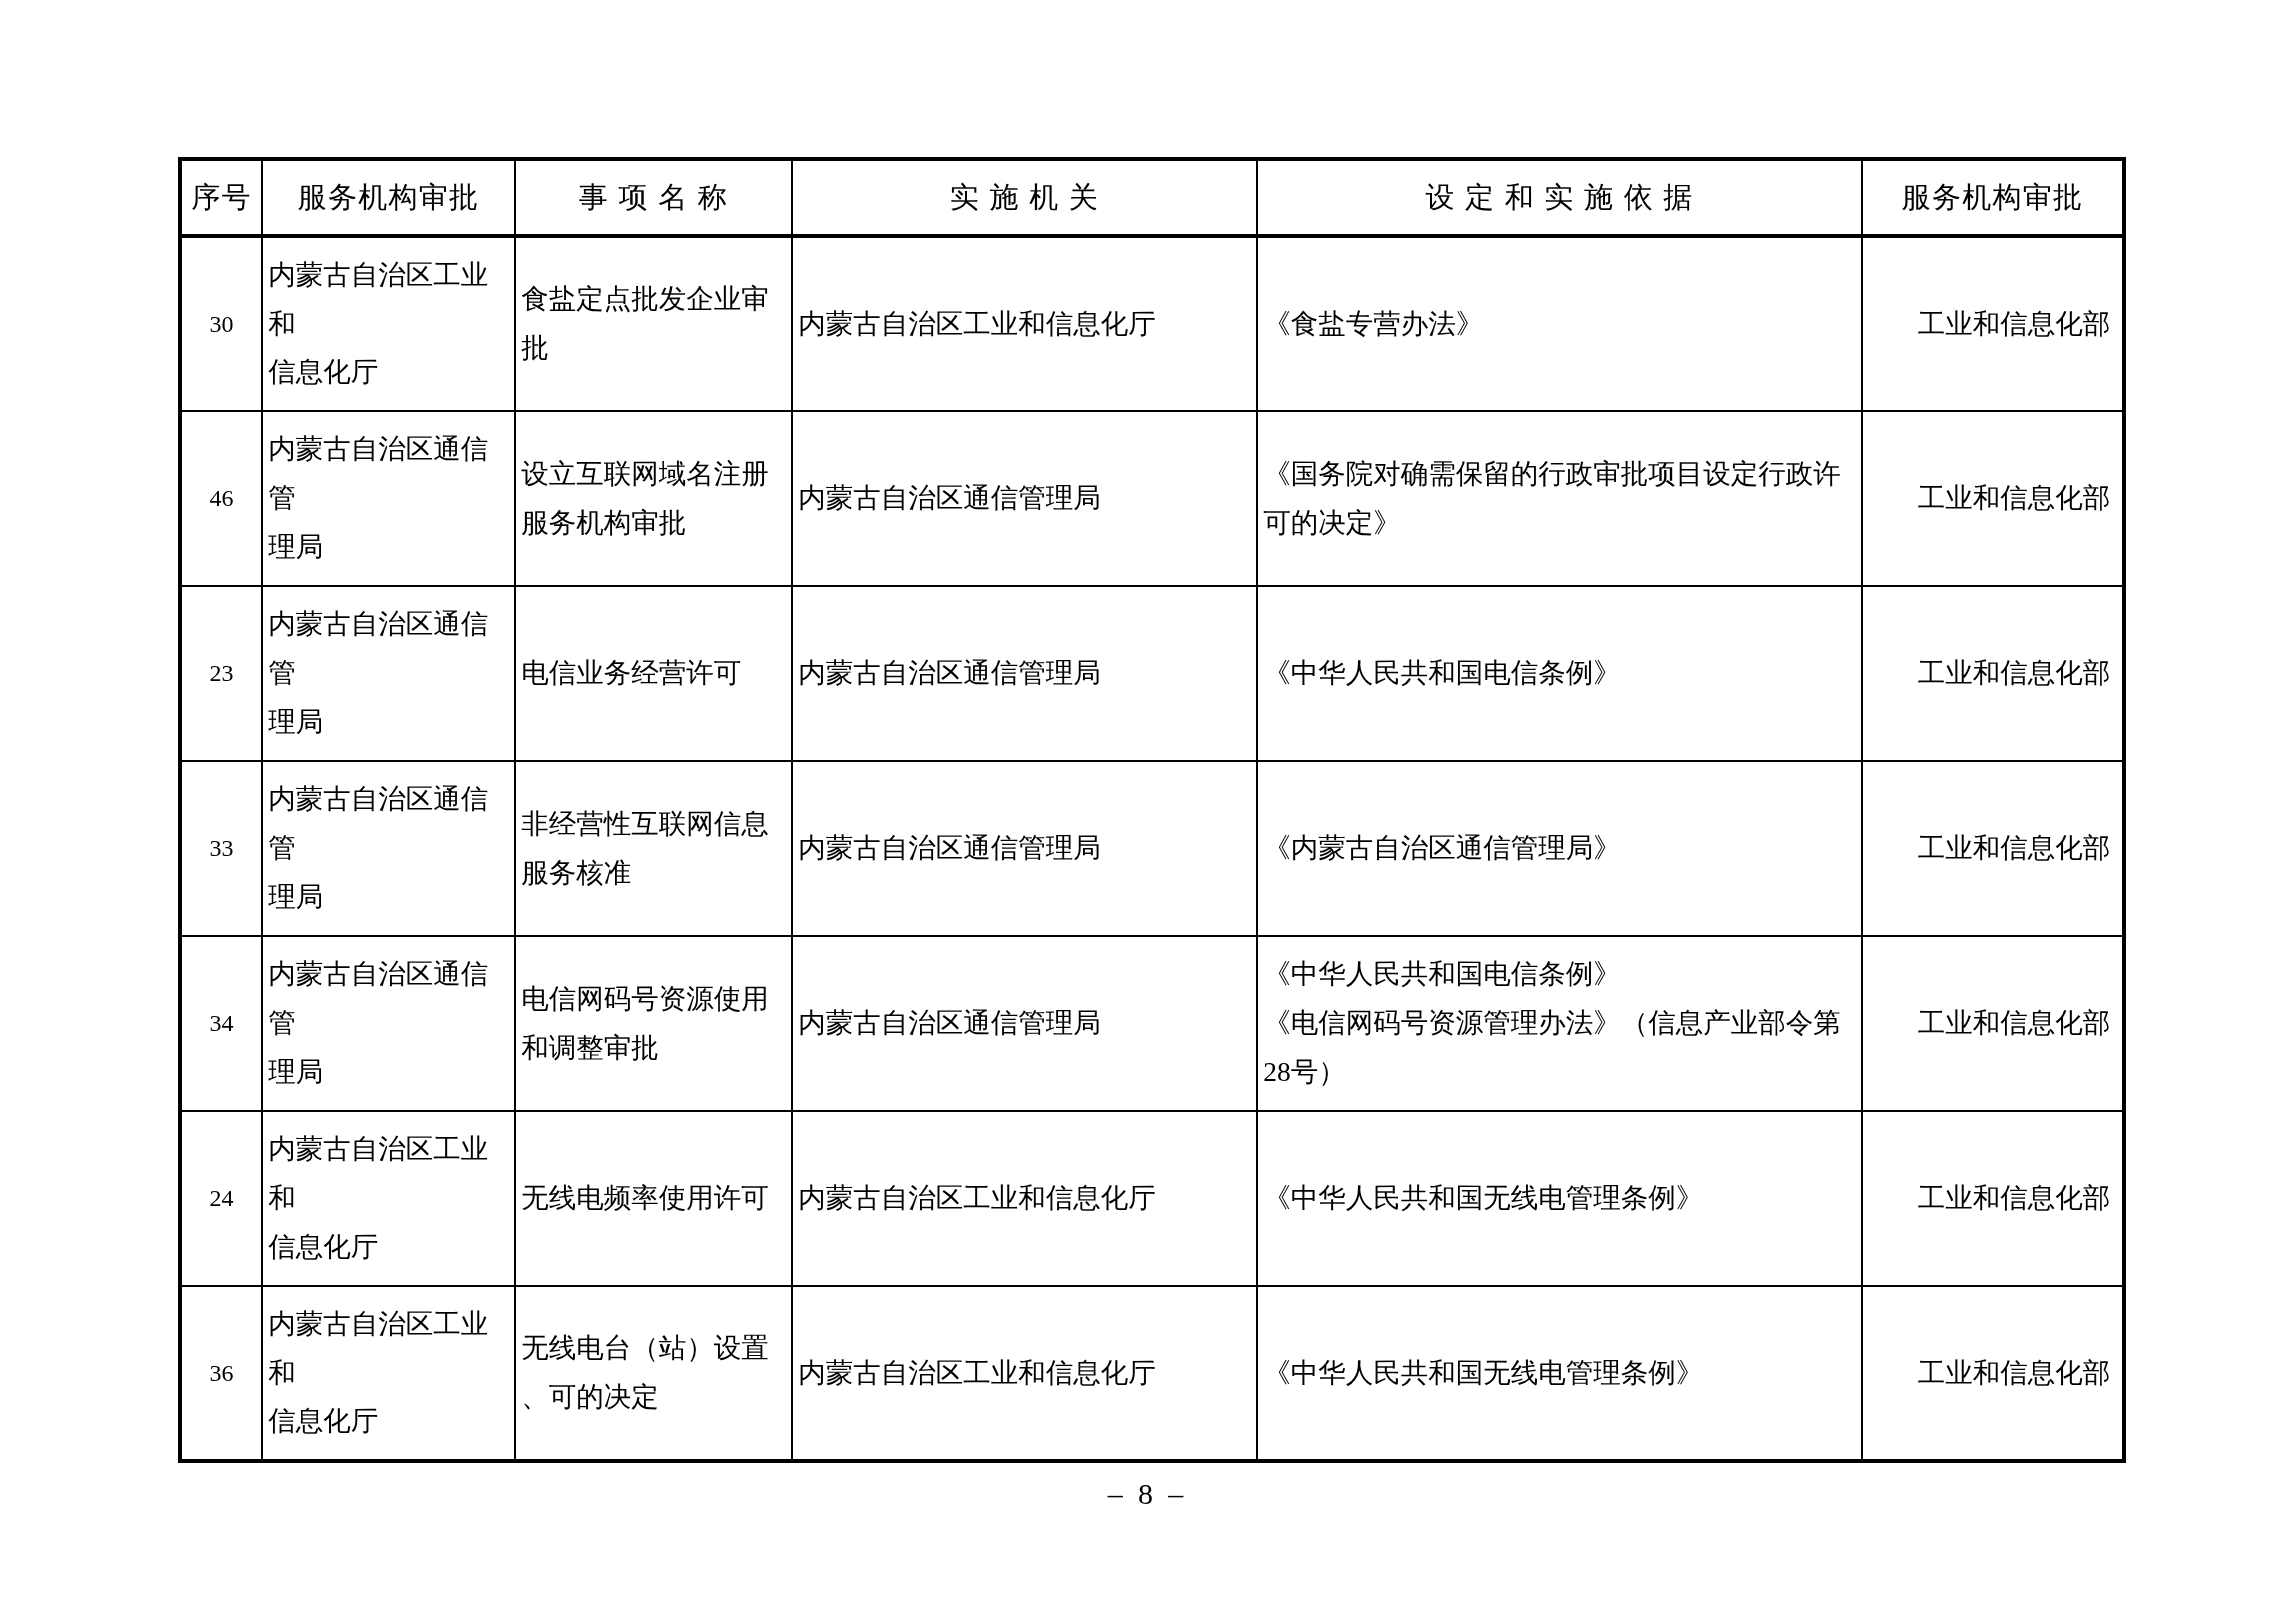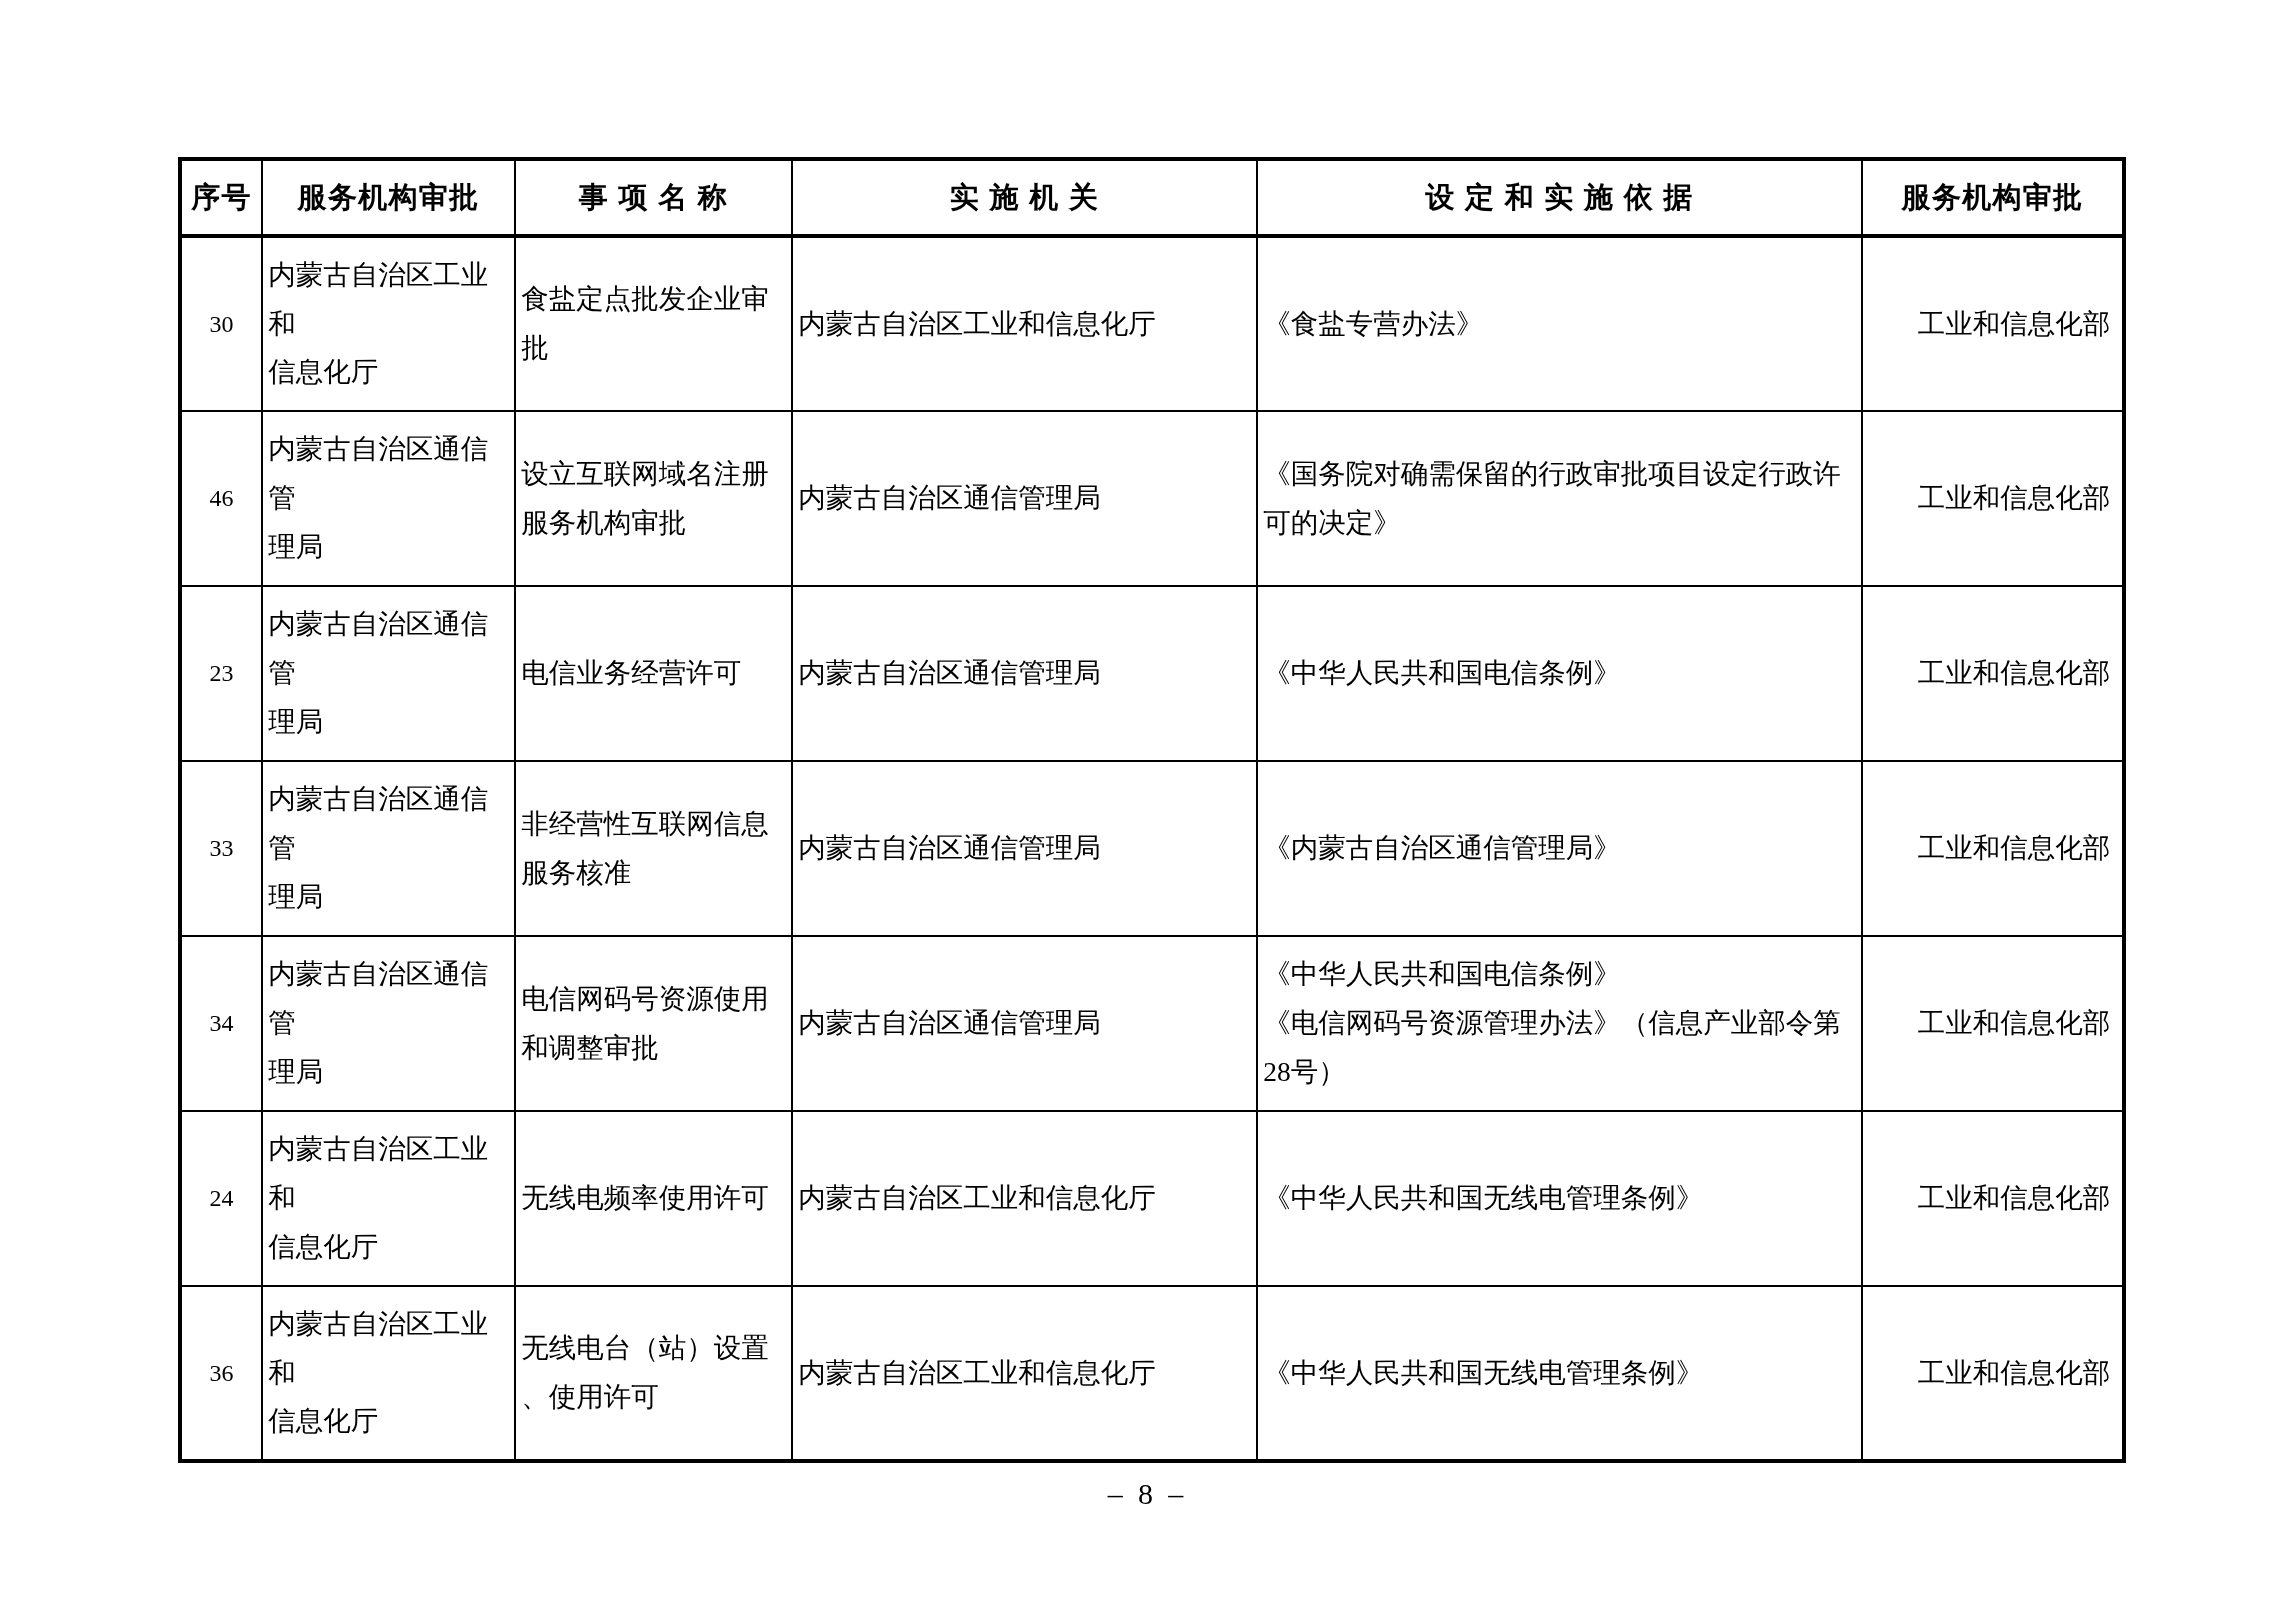--- a/index.html
+++ b/index.html
@@ -37,21 +37,21 @@
     vertical-align: middle;
     overflow: hidden;
     padding: 0 5.2px;
     box-sizing: border-box;
   }
   .doc-table thead tr { height: 77px; }
   .doc-table tbody tr { height: 175px; }
 
   .doc-table th {
     font-family: "Liberation Sans", "DejaVu Sans", sans-serif;
-    font-weight: bold;
+    font-weight: normal;
     font-size: 29px;
     text-align: center;
     letter-spacing: 1.3px;
     border-bottom: 4.6px solid #000;
     white-space: nowrap;
   }
   .doc-table td {
     font-size: 27.5px;
     line-height: 178%;
   }
@@ -169,21 +169,21 @@
       <td class="cell-agency">内蒙古自治区工业和信息化厅</td>
       <td class="cell-basis">《中华人民共和国无线电管理条例》</td>
       <td class="cell-central">工业和信息化部</td>
     </tr>
 
     <tr>
       <td class="cell-no">36</td>
       <td class="cell-dept">内蒙古自治区工业和
 信息化厅</td>
       <td class="cell-item">无线电台（站）设置
-、使用许可</td>
+、可的决定</td>
       <td class="cell-agency">内蒙古自治区工业和信息化厅</td>
       <td class="cell-basis">《中华人民共和国无线电管理条例》</td>
       <td class="cell-central">工业和信息化部</td>
     </tr>
   </tbody>
   </table>
 
   <div class="page-number">– 8 –</div>
 
 </div>

